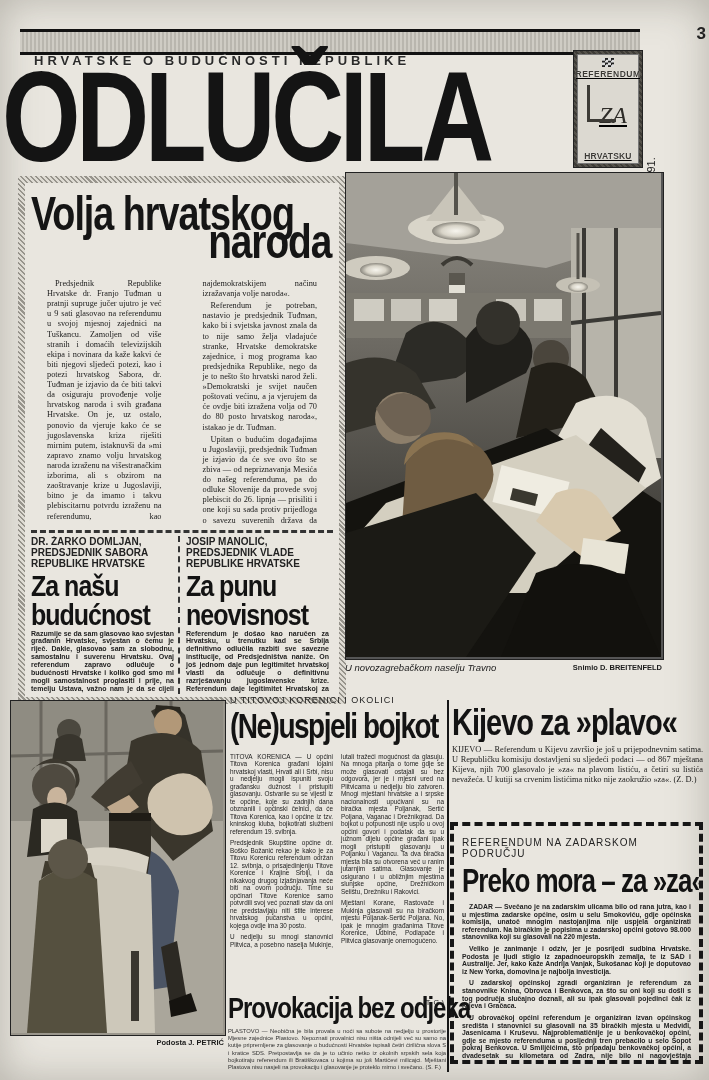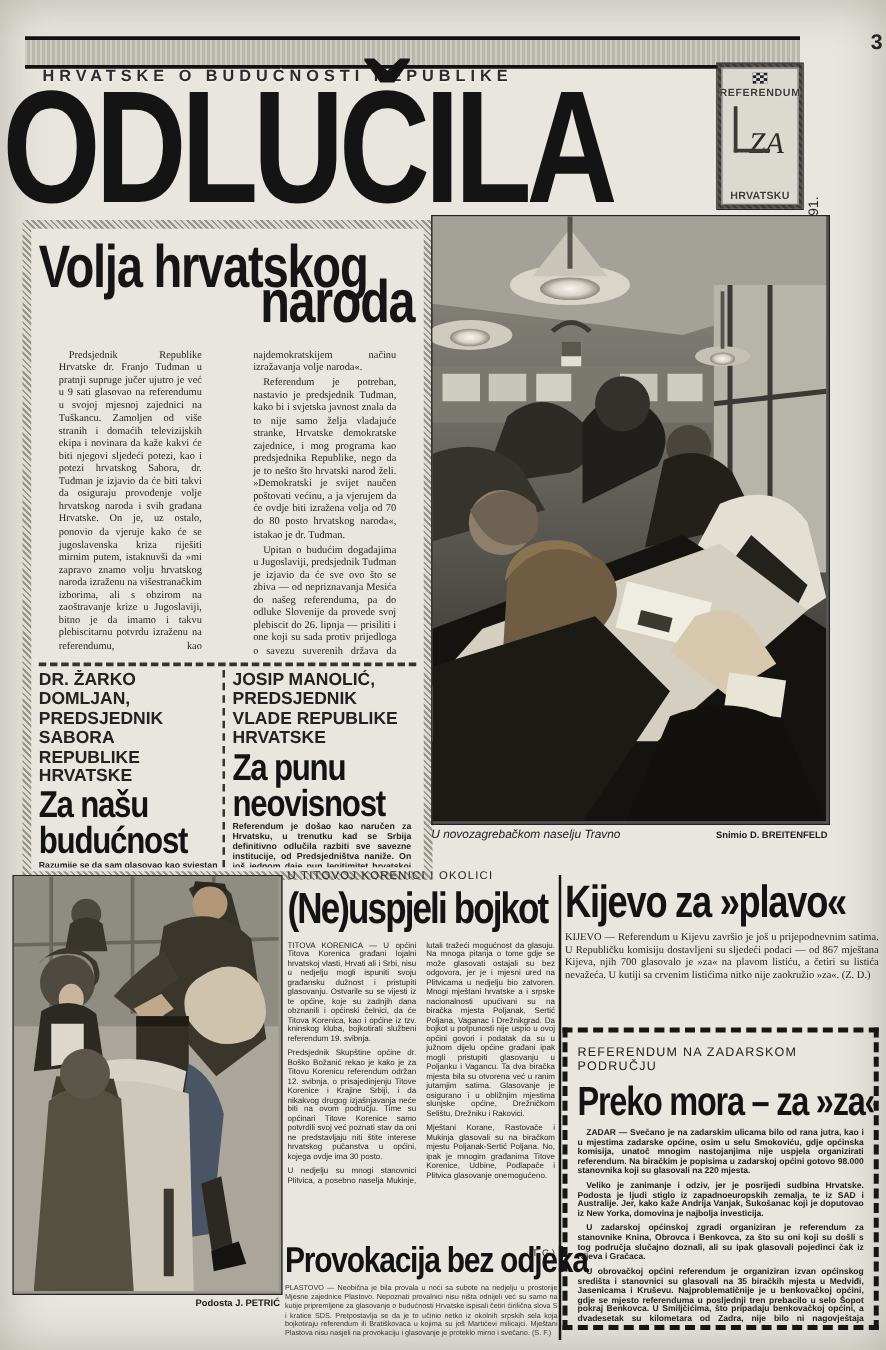--- a/index.html
+++ b/index.html
@@ -16,21 +16,21 @@
   .pageno{position:absolute;right:3px;top:24px;font-weight:bold;font-size:17px;color:#222;}
   .mainhead{position:absolute;left:2px;top:44px;width:650px;
     font-weight:bold;font-size:97px;letter-spacing:-4px;color:#141414;
     transform:scale(1.04,1.32);transform-origin:0 0;white-space:nowrap;
     font-family:"Liberation Sans",sans-serif;}
   
   .logo{position:absolute;left:573px;top:50px;width:70px;height:118px;background:#4a4842;
     background:repeating-linear-gradient(45deg,#55524b 0 2px,#3d3b36 2px 4px);
     border:1px solid #222;padding:3px;box-sizing:border-box;}
   .logo-inner{width:100%;height:100%;background:#dcd9d1;border:1px solid #777;
-    display:flex;flex-direction:column;align-items:center;box-sizing:border-box;padding:2px 1px;}
+    display:flex;flex-direction:column;align-items:center;box-sizing:border-box;padding:2px 1px;text-decoration:underline;}
   .checker{width:12px;height:9px;margin:1px auto 2px;
     background:conic-gradient(#222 90deg,#ddd 90deg 180deg,#222 180deg 270deg,#ddd 270deg) 0 0/6px 4.5px repeat;}
   .logo-ref{font-size:8.5px;font-weight:bold;color:#3c3a35;letter-spacing:.5px;text-shadow:0 0 1px #fff;}
   .logo-za{flex:1;width:100%;display:flex;align-items:center;justify-content:center;position:relative;}
   .logo-za .bracket{position:absolute;left:8px;top:6px;width:26px;height:34px;
     border-left:3px solid #3c3a35;border-bottom:3px solid #3c3a35;}
   .logo-za .za{font-family:"Liberation Serif",serif;font-style:italic;font-size:24px;color:#2e2c28;
     margin-left:10px;}
   .logo-hrv{font-size:8.5px;font-weight:bold;color:#3c3a35;letter-spacing:.2px;text-shadow:0 0 1px #fff;}
   .vdate{position:absolute;left:645px;top:58px;height:300px;width:16px;
@@ -48,21 +48,21 @@
   .lead-hdr{position:relative;height:92px;}
   .lead-by{position:absolute;left:0;top:44px;width:122px;font-size:10.5px;color:#222;line-height:1.15;}
   .lead-t2{position:absolute;right:2px;top:28px;font-weight:bold;font-size:37px;letter-spacing:-1px;
     color:#151515;transform:scale(1.05,1.3);transform-origin:100% 0;white-space:nowrap;}
   .lead-body{height:247px;overflow:hidden;column-count:2;column-gap:9px;
     font-family:"Liberation Serif",serif;font-size:8.3px;line-height:1.22;text-align:justify;color:#1c1c1c;}
   .lead-body p{margin:0 16px 2px;text-indent:8px;}
   .subrow{display:flex;border-top:3px dashed #333;margin-top:4px;padding-top:3px;height:158px;overflow:hidden;}
   .subcol{flex:1;padding:0 4px 0 0;overflow:hidden;}
   .subcol+.subcol{border-left:2px dashed #333;padding-left:6px;}
-  .sub-by{font-size:14px;font-weight:bold;color:#222;line-height:1.1;}
+  .sub-by{font-size:10px;font-weight:bold;color:#222;line-height:1.1;}
   .sub-title{font-weight:bold;font-size:25px;letter-spacing:-1px;line-height:.95;color:#131313;
     transform:scaleY(1.2);transform-origin:0 0;margin:3px 0 10px;}
   .sub-body{font-size:7px;font-weight:bold;line-height:1.14;text-align:justify;color:#222;}
   
   .photo1{position:absolute;left:345px;top:172px;width:317px;height:486px;border:1px solid #222;background:#555;}
   .cap1{position:absolute;left:345px;top:662px;width:317px;display:flex;justify-content:space-between;align-items:flex-start;}
   .capt{font-weight:normal;font-style:italic;font-size:9.5px;color:#1b1b1b;}
   .cred{font-weight:bold;font-size:7.5px;color:#1b1b1b;white-space:nowrap;padding-top:1px;}
   .photo2{position:absolute;left:10px;top:700px;width:214px;height:334px;border:1px solid #222;background:#9a968c;}
   .cap2{position:absolute;left:10px;top:1037px;width:214px;}

